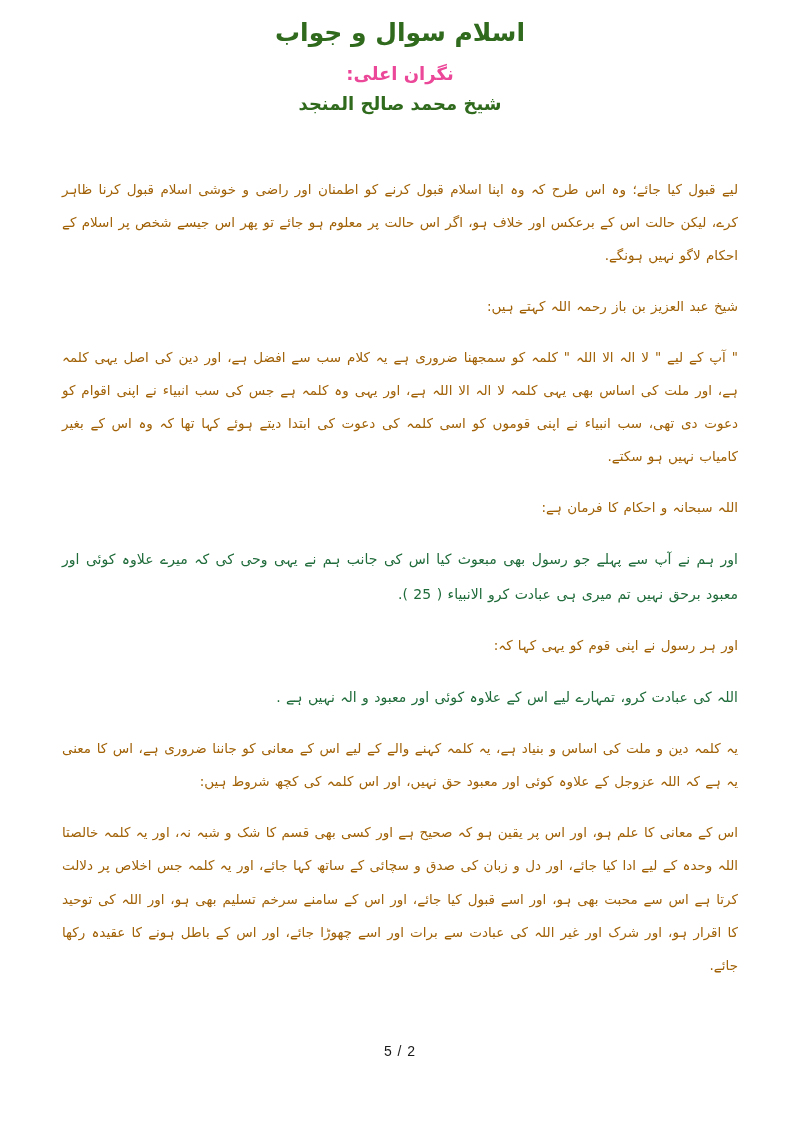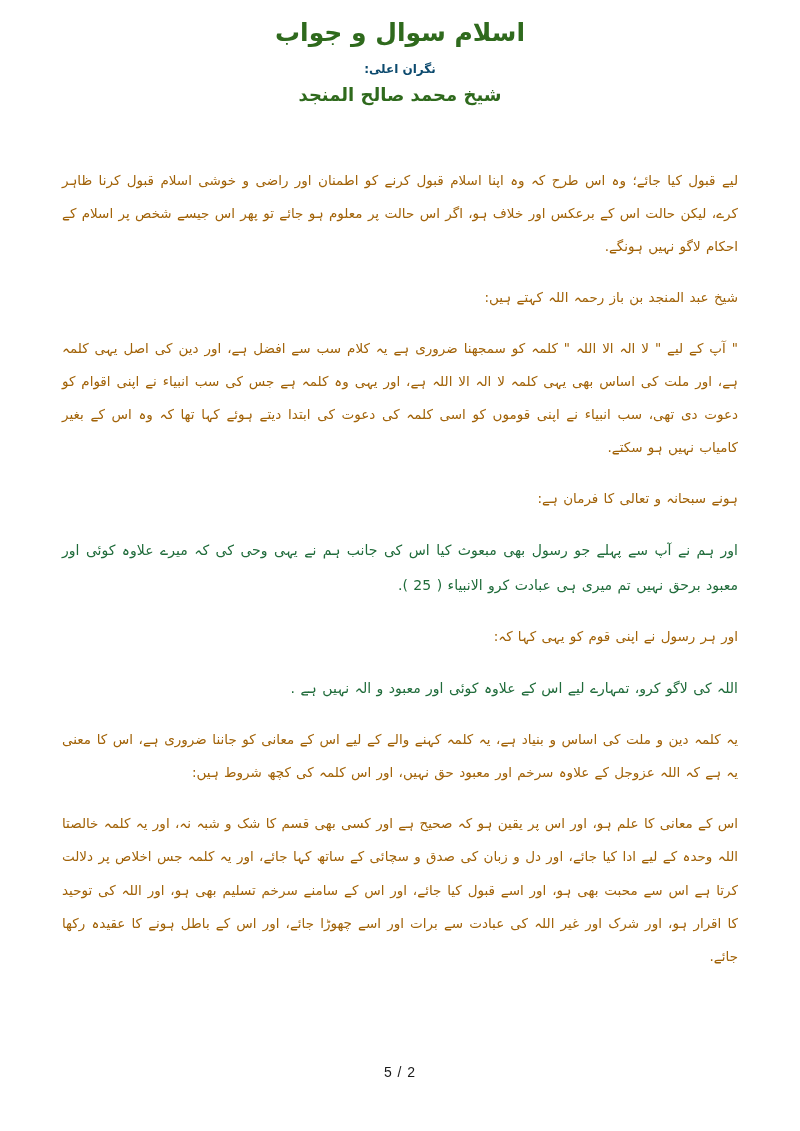--- a/index.html
+++ b/index.html
@@ -35,22 +35,22 @@
   }
   .site-title {
     color: #2f6a1d;
     font-size: 25px;
     font-weight: bold;
     line-height: 1.35;
     letter-spacing: 0.2px;
     margin: 8px 0 10px 0;
   }
   .supervisor-label {
-    color: #0c4a6e;
-    font-size: 12px;
+    color: #ec4899;
+    font-size: 18px;
     font-weight: bold;
     line-height: 1.5;
     margin: 8px 0 3px 0;
   }
   .supervisor-name {
     color: #2f6a1d;
     font-size: 18px;
     font-weight: bold;
     line-height: 1.5;
     margin: 0;
@@ -96,21 +96,21 @@
   .quote-green.single {
     text-align: right;
     text-align-last: right;
   }
 
   
   .doc-footer {
     position: absolute;
     left: 0;
     right: 0;
-    bottom: 7px;
+    bottom: 28px;
     text-align: center;
     direction: ltr;
   }
   .page-number {
     font-size: 14px;
     color: #1a1a1a;
     font-family: "Liberation Sans", sans-serif;
     letter-spacing: 1px;
   }
 </style>
@@ -122,33 +122,33 @@
   <header class="doc-header">
     <div class="site-title">اسلام سوال و جواب</div>
     <div class="supervisor-label">نگران اعلی:</div>
     <div class="supervisor-name">شیخ محمد صالح المنجد</div>
   </header>
 
   <main class="doc-body">
 
     <p class="para">لیے قبول کیا جائے؛ وہ اس طرح کہ وہ اپنا اسلام قبول کرنے کو اطمنان اور راضی و خوشی اسلام قبول کرنا ظاہر کرے، لیکن حالت اس کے برعکس اور خلاف ہو، اگر اس حالت پر معلوم ہو جائے تو پھر اس جیسے شخص پر اسلام کے احکام لاگو نہیں ہونگے.</p>
 
-    <p class="para single">شیخ عبد المنجد بن باز رحمہ اللہ کہتے ہیں:</p>
+    <p class="para single">شیخ عبد العزیز بن باز رحمہ اللہ کہتے ہیں:</p>
 
     <p class="para">" آپ کے لیے " لا الہ الا اللہ " کلمہ کو سمجھنا ضروری ہے یہ کلام سب سے افضل ہے، اور دین کی اصل یہی کلمہ ہے، اور ملت کی اساس بھی یہی کلمہ لا الہ الا اللہ ہے، اور یہی وہ کلمہ ہے جس کی سب انبیاء نے اپنی اقوام کو دعوت دی تھی، سب انبیاء نے اپنی قوموں کو اسی کلمہ کی دعوت کی ابتدا دیتے ہوئے کہا تھا کہ وہ اس کے بغیر کامیاب نہیں ہو سکتے.</p>
 
-    <p class="para single">ہونے سبحانہ و تعالی کا فرمان ہے:</p>
+    <p class="para single">اللہ سبحانہ و احکام کا فرمان ہے:</p>
 
     <p class="quote-green">اور ہم نے آپ سے پہلے جو رسول بھی مبعوث کیا اس کی جانب ہم نے یہی وحی کی کہ میرے علاوہ کوئی اور معبود برحق نہیں تم میری ہی عبادت کرو الانبیاء ( 25 ).</p>
 
     <p class="para single">اور ہر رسول نے اپنی قوم کو یہی کہا کہ:</p>
 
-    <p class="quote-green single">اللہ کی لاگو کرو، تمہارے لیے اس کے علاوہ کوئی اور معبود و الہ نہیں ہے .</p>
+    <p class="quote-green single">اللہ کی عبادت کرو، تمہارے لیے اس کے علاوہ کوئی اور معبود و الہ نہیں ہے .</p>
 
-    <p class="para">یہ کلمہ دین و ملت کی اساس و بنیاد ہے، یہ کلمہ کہنے والے کے لیے اس کے معانی کو جاننا ضروری ہے، اس کا معنی یہ ہے کہ اللہ عزوجل کے علاوہ سرخم اور معبود حق نہیں، اور اس کلمہ کی کچھ شروط ہیں:</p>
+    <p class="para">یہ کلمہ دین و ملت کی اساس و بنیاد ہے، یہ کلمہ کہنے والے کے لیے اس کے معانی کو جاننا ضروری ہے، اس کا معنی یہ ہے کہ اللہ عزوجل کے علاوہ کوئی اور معبود حق نہیں، اور اس کلمہ کی کچھ شروط ہیں:</p>
 
     <p class="para">اس کے معانی کا علم ہو، اور اس پر یقین ہو کہ صحیح ہے اور کسی بھی قسم کا شک و شبہ نہ، اور یہ کلمہ خالصتا اللہ وحدہ کے لیے ادا کیا جائے، اور دل و زبان کی صدق و سچائی کے ساتھ کہا جائے، اور یہ کلمہ جس اخلاص پر دلالت کرتا ہے اس سے محبت بھی ہو، اور اسے قبول کیا جائے، اور اس کے سامنے سرخم تسلیم بھی ہو، اور اللہ کی توحید کا اقرار ہو، اور شرک اور غیر اللہ کی عبادت سے برات اور اسے چھوڑا جائے، اور اس کے باطل ہونے کا عقیدہ رکھا جائے.</p>
 
 
   </main>
 
   <footer class="doc-footer">
     <span class="page-number">5 / 2</span>
   </footer>
 

